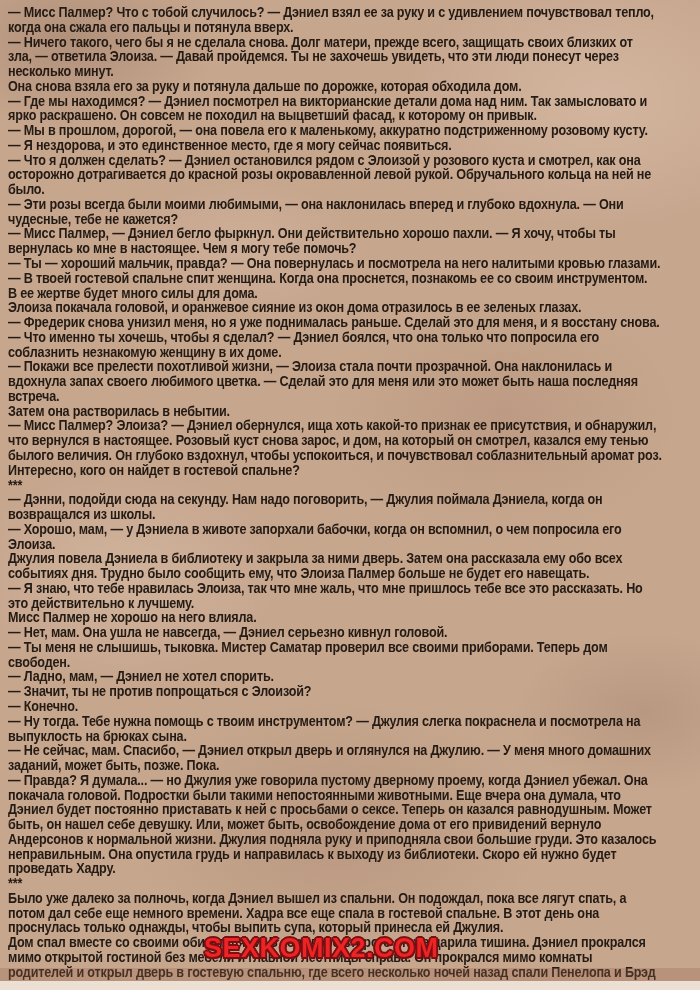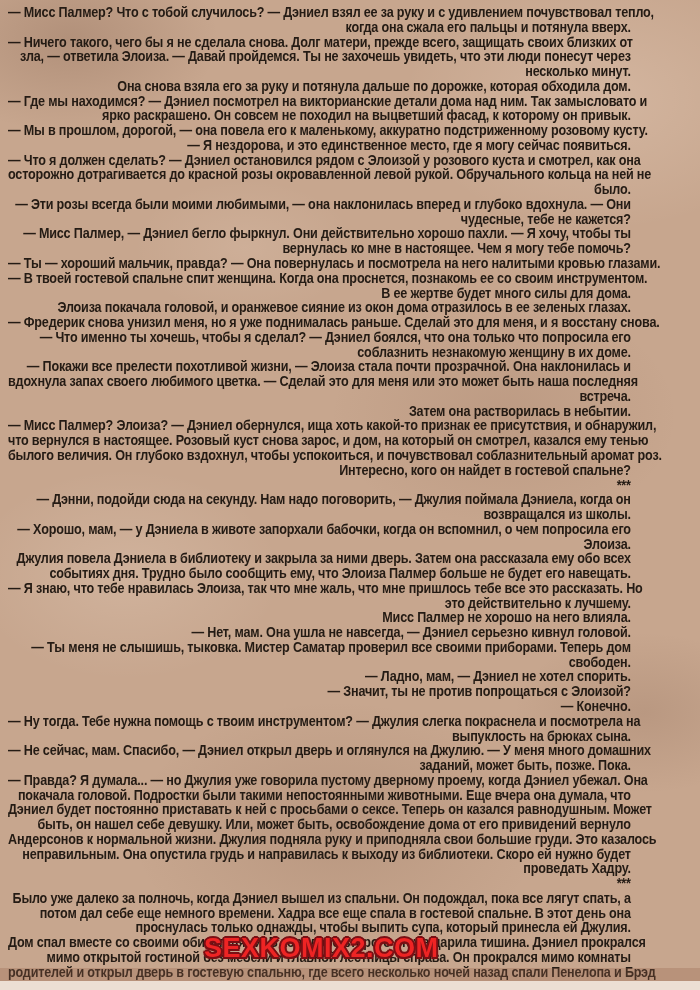--- a/index.html
+++ b/index.html
@@ -11,21 +11,20 @@
     position:relative; width:700px; height:990px; overflow:hidden;
     background-color:var(--parchment,#c7a68e);
     background-image:
       radial-gradient(ellipse 240px 150px at 10% 4%,  rgba(92,58,42,.20), transparent 62%),
       radial-gradient(ellipse 320px 210px at 86% 10%, rgba(255,236,220,.22), transparent 62%),
       radial-gradient(ellipse 280px 190px at 72% 42%, rgba(118,78,58,.13), transparent 62%),
       radial-gradient(ellipse 250px 170px at 18% 58%, rgba(255,240,226,.17), transparent 62%),
       radial-gradient(ellipse 330px 210px at 48% 84%, rgba(108,70,50,.15), transparent 62%),
       radial-gradient(ellipse 210px 130px at 92% 72%, rgba(92,58,42,.13), transparent 62%),
       radial-gradient(ellipse 180px 110px at 35% 25%, rgba(255,238,224,.12), transparent 62%);
-    text-align: right;
   }
   .text-block {
     position:absolute; left:8px; top:5px; width:692px;
   }
   .line {
     white-space:nowrap;
     font-weight:700;
     font-size:14px;
     line-height:14.77px;
     letter-spacing:-0.2px;

